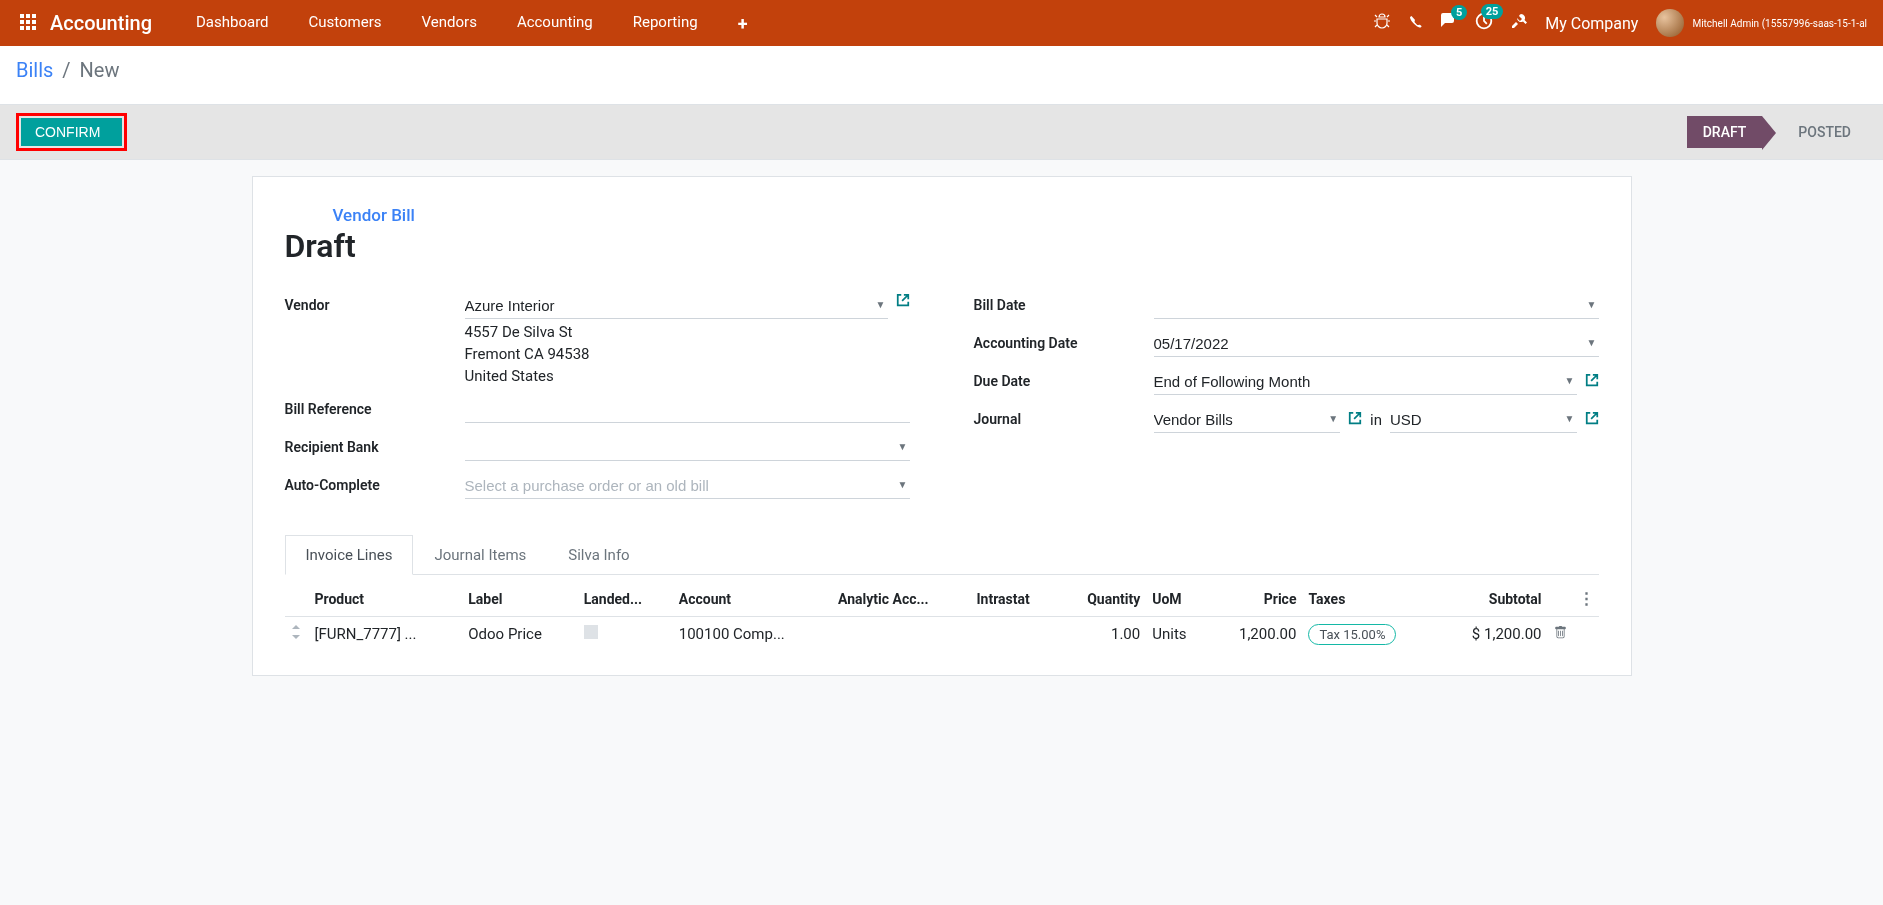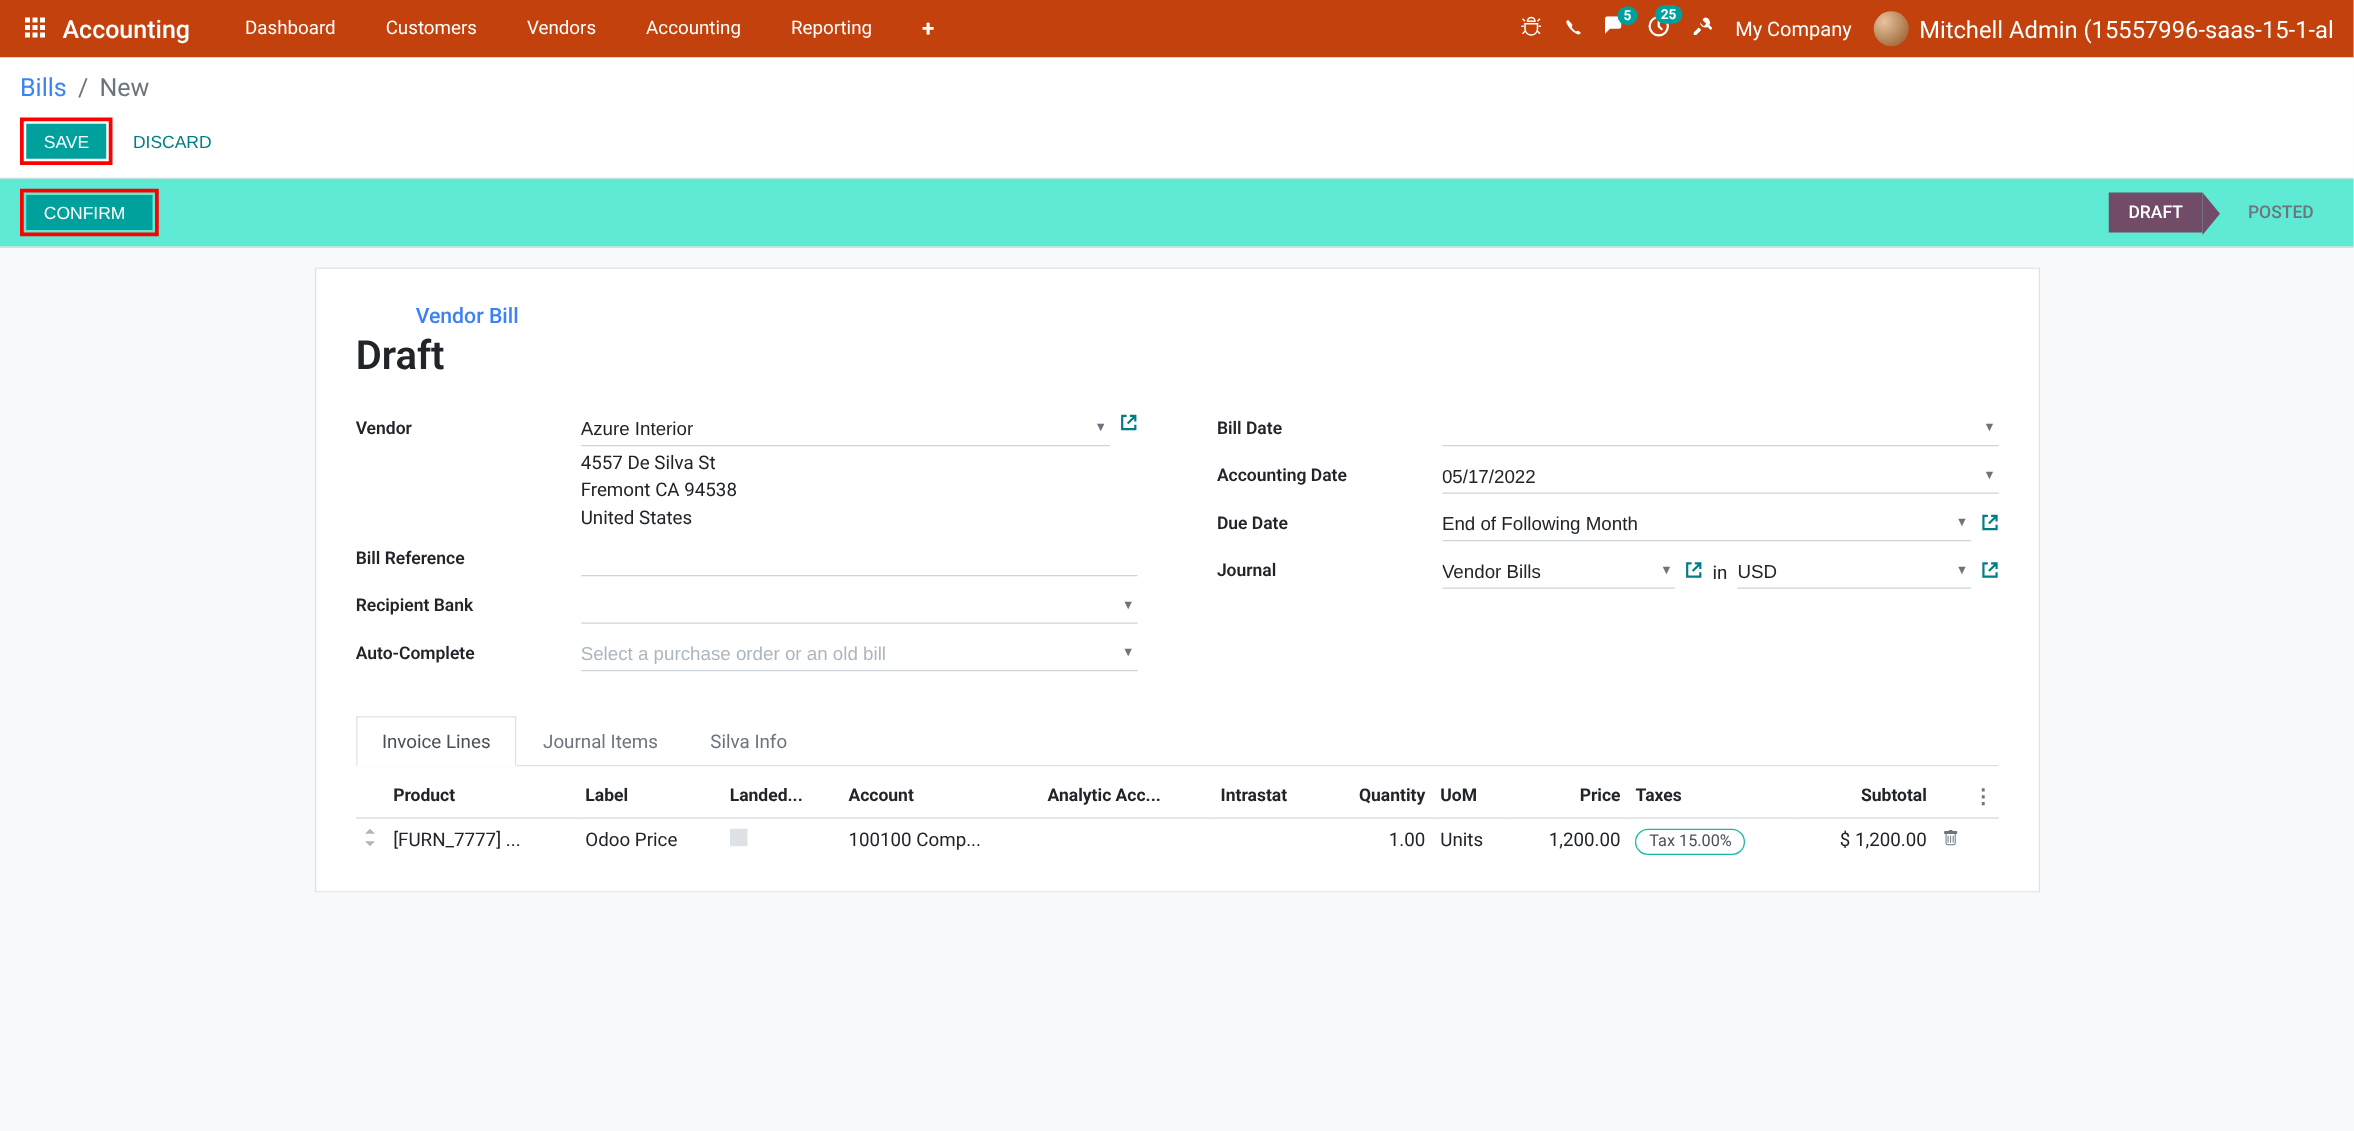--- a/index.html
+++ b/index.html
@@ -10,35 +10,35 @@
   .navbar .apps-icon { display: grid; grid-template-columns: repeat(3, 4px); grid-template-rows: repeat(3, 4px); gap: 2px; width: 18px; height: 18px; margin: 0 12px; cursor: pointer; }
   .navbar .apps-icon span { background: #fff; }
   .navbar .brand { font-size: 20px; font-weight: 500; margin-right: 28px; color: #fff; cursor: pointer; }
   .navbar .menu { display: flex; gap: 8px; }
   .navbar .menu-item { padding: 10px 16px; color: #fff; cursor: pointer; font-size: 15px; }
   .navbar .spacer { flex: 1; }
   .navbar .systray { display: flex; align-items: center; gap: 18px; padding-right: 8px; }
   .navbar .systray .ico { color: #fff; cursor: pointer; position: relative; font-size: 16px; }
   .navbar .badge { position: absolute; top: -8px; right: -10px; background: #00A09D; color: #fff; font-size: 11px; border-radius: 10px; padding: 1px 5px; font-weight: bold; }
   .navbar .avatar { width: 28px; height: 28px; border-radius: 50%; background: radial-gradient(circle at 30% 30%, #e8c39e, #8d5524); display: inline-block; }
-  .navbar .user { display: flex; align-items: center; gap: 8px; color: #fff; cursor: pointer; font-size: 19px; }
+  .navbar .user { display: flex; align-items: center; gap: 8px; color: #fff; cursor: pointer; font-size: 10px; }
   .navbar .plus { font-size: 18px; font-weight: bold; }
   
   
   .control-panel { background: #fff; padding: 12px 16px 10px; border-bottom: 1px solid #dee2e6; }
   .breadcrumb { font-size: 20px; color: #6c757d; margin-bottom: 12px; }
   .breadcrumb .bc-link { color: #3b82f6; cursor: pointer; }
   .breadcrumb .sep { margin: 0 4px; color: #6c757d; }
   .cp-buttons { display: flex; gap: 16px; align-items: center; }
   .btn-primary { background: #00A09D; color: #fff; border: none; padding: 6px 14px; font-size: 14px; font-weight: 500; cursor: pointer; }
   .btn-secondary { background: transparent; border: none; color: #017E84; font-size: 14px; font-weight: 500; cursor: pointer; padding: 6px 0; }
   .highlight-red { border: 3px solid #ff0000; display: inline-block; padding: 2px; }
   
   
-  .statusbar { background: #5eead4; padding: 8px 16px; border-bottom: 1px solid #dee2e6; display: flex; align-items: center; }
+  .statusbar { background: #e5e5e5; padding: 8px 16px; border-bottom: 1px solid #dee2e6; display: flex; align-items: center; }
   .statusbar .sb-right { margin-left: auto; display: flex; align-items: center; }
   .status-step { padding: 8px 16px; font-weight: 500; position: relative; }
   .status-step.active { background: #714B67; color: #fff; }
   .status-step.active::after { content: ""; position: absolute; right: -14px; top: 0; border: 17px solid transparent; border-left: 14px solid #714B67; border-right: 0; }
   .status-step.inactive { color: #6c757d; margin-left: 20px; }
   
   
   .form-container { padding: 0 8px; }
   .sheet { max-width: 1380px; margin: 0 auto; background: #fff; border: 1px solid #dee2e6; padding: 28px 32px 24px; margin-top: 16px; }
   .sheet-title-group { margin-bottom: 28px; }
@@ -139,26 +139,20 @@
       <span>Mitchell Admin (15557996-saas-15-1-al</span>
     </span>
   </div>
 </div>
 
 <div class="control-panel">
   <div class="breadcrumb">
     <span class="bc-link">Bills</span>
     <span class="sep">/</span>
     <span>New</span>
-  </div>
-  <div class="cp-buttons">
-    <span class="highlight-red">
-      <button class="btn-primary">SAVE</button>
-    </span>
-    <button class="btn-secondary">DISCARD</button>
   </div>
 </div>
 
 <div class="statusbar">
   <span class="highlight-red">
     <button class="btn-primary" style="padding:6px 22px 6px 14px;">CONFIRM</button>
   </span>
   <div class="sb-right">
     <div class="status-step active">DRAFT</div>
     <div class="status-step inactive">POSTED</div>

